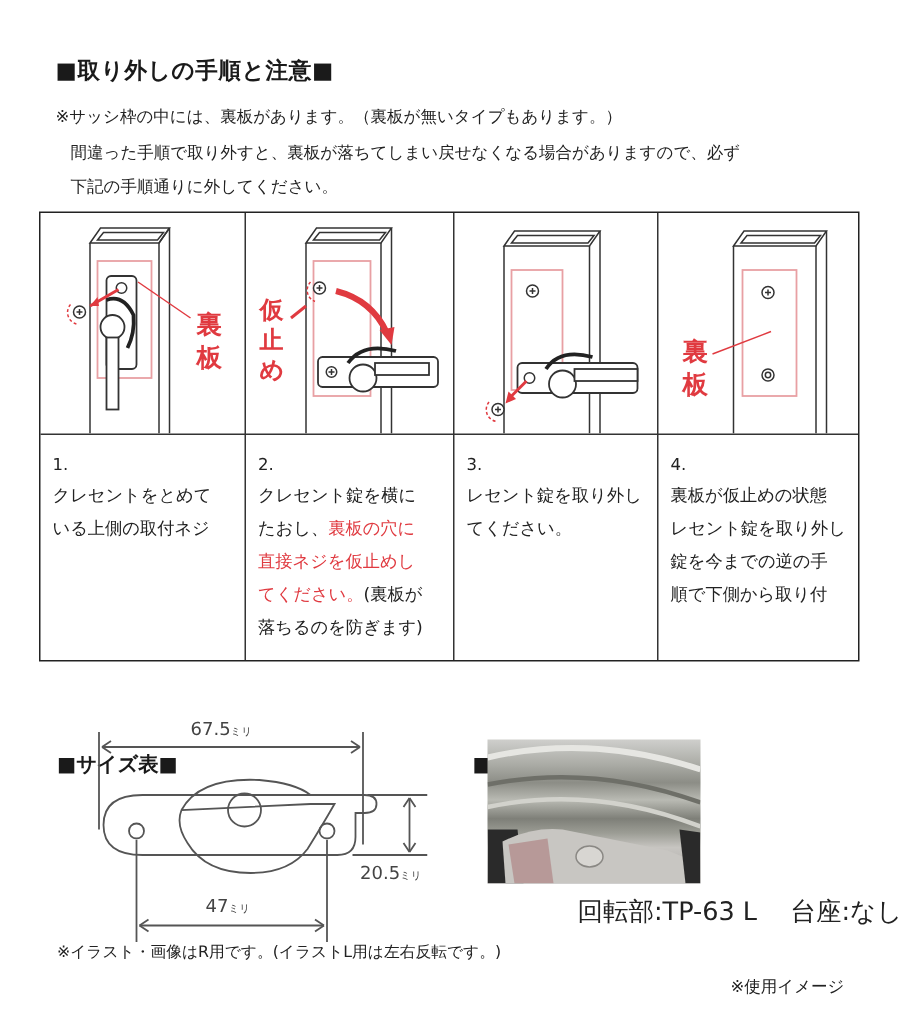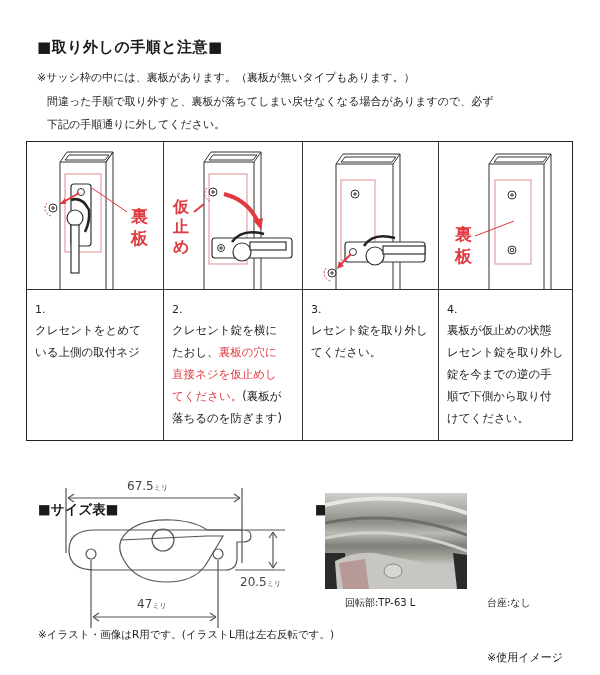--- a/index.html
+++ b/index.html
@@ -19,21 +19,21 @@
               font-size:11.5px; line-height:22px; color:#222; }
   .step-num { display:block; font-size:11px; line-height:18px; }
   .red { color:#e03a40; }
   .sec { font-size:13.5px; font-weight:bold; color:#1a1a1a; white-space:nowrap;margin-top:42px; }
   .size-title { left:38px; top:459px; }
   .mark-title { left:315px; top:459px; }
   .dim { font-size:12px; color:#444; white-space:nowrap; }
   .dim small { font-size:7px; }
   .photo { left:325px; top:493px; width:142px; height:96px; overflow:hidden;
            background:linear-gradient(180deg,#cfcfcc 0%,#a9aaa4 18%,#8c8d86 30%,#b9bab3 42%,#7e7f78 55%,#9c9d95 65%,#c7c5c1 75%,#a5a3a0 100%); }
-  .caption { font-size:10px; color:#222; white-space:nowrap; }
+  .caption { font-size:17px; color:#222; white-space:nowrap;margin-left:40px; }
   .foot { font-size:10.5px; color:#222; white-space:nowrap; }
 </style>
 </head>
 <body>
 
 <div class="abs h-title">■取り外しの手順と注意■</div>
 <div class="abs note n1">※サッシ枠の中には、裏板があります。（裏板が無いタイプもあります。）</div>
 <div class="abs note n2">間違った手順で取り外すと、裏板が落ちてしまい戻せなくなる場合がありますので、必ず</div>
 <div class="abs note n3">下記の手順通りに外してください。</div>
 
@@ -155,21 +155,20 @@
     <div>レセント錠を取り外し</div>
     <div>てください。</div>
   </div>
 
   <div class="cell-txt" style="left:412px;width:133px">
     <span class="step-num">4.</span>
     <div>裏板が仮止めの状態</div>
     <div>レセント錠を取り外し</div>
     <div>錠を今までの逆の手</div>
     <div>順で下側から取り付</div>
-    <div>けてください。</div>
   </div>
 </div>
 
 <div class="abs sec size-title">■サイズ表■</div>
 <svg class="abs" style="left:55px;top:478px" width="230" height="150" viewBox="0 0 230 150">
   <g fill="none" stroke="#555" stroke-width="1.2">
 
     <path d="M11 10 L11 75"></path>
     <path d="M187 10 L187 85"></path>
     <path d="M13 20 L185 20"></path>

